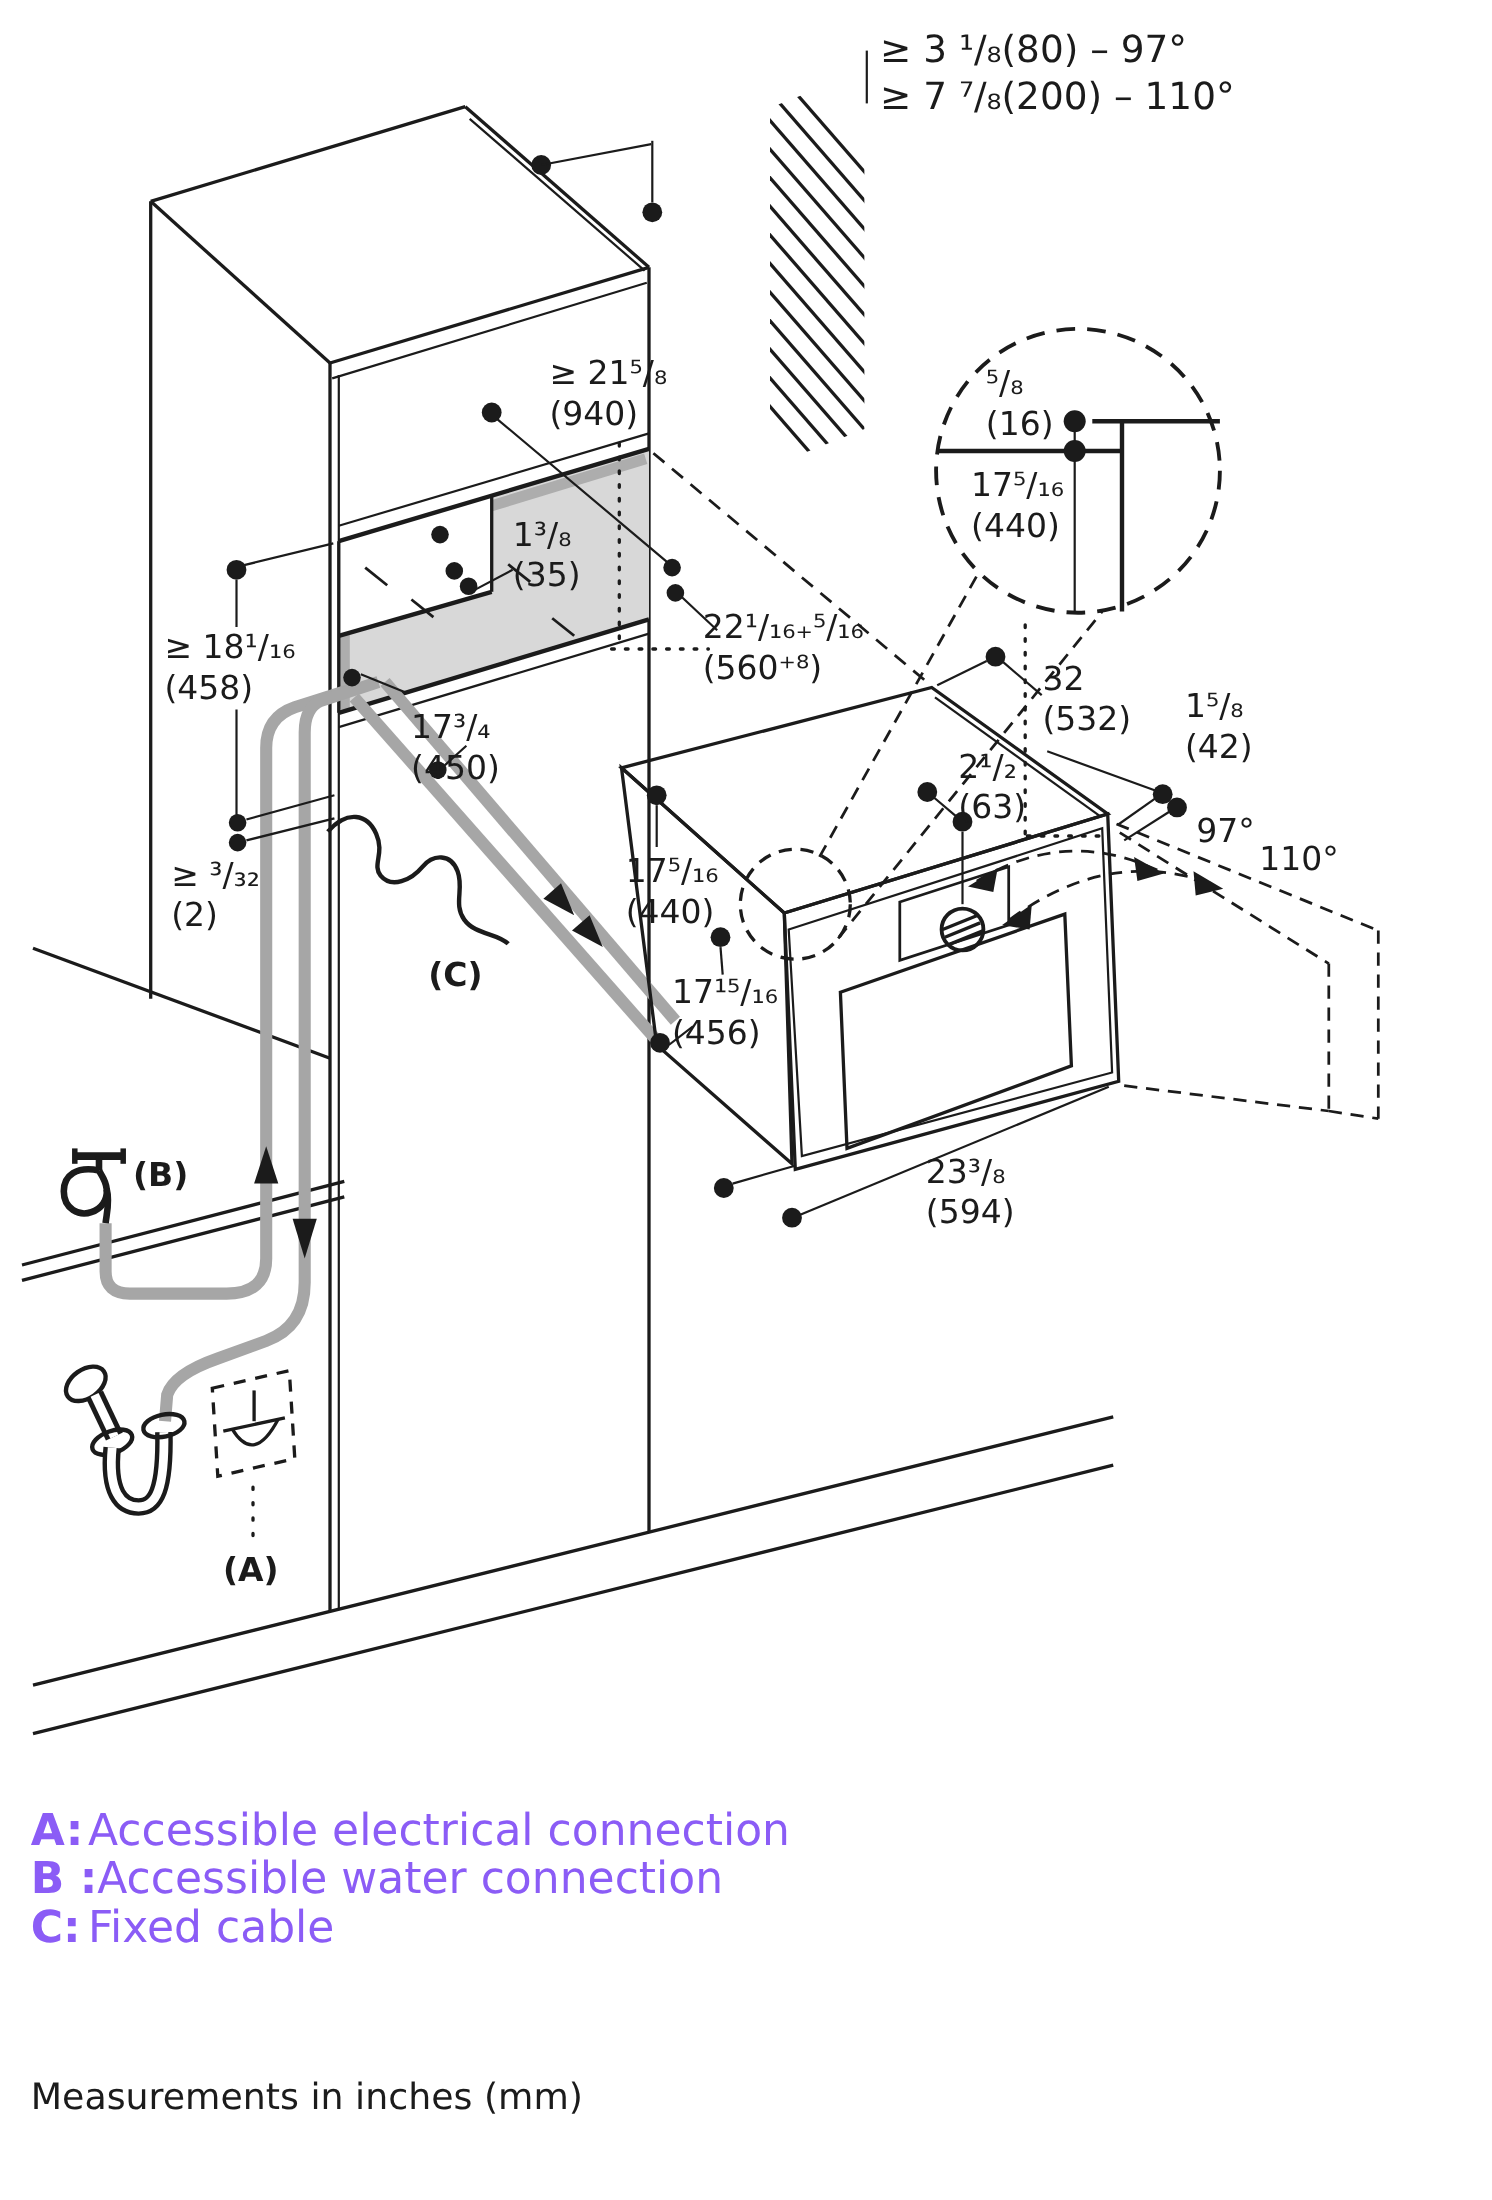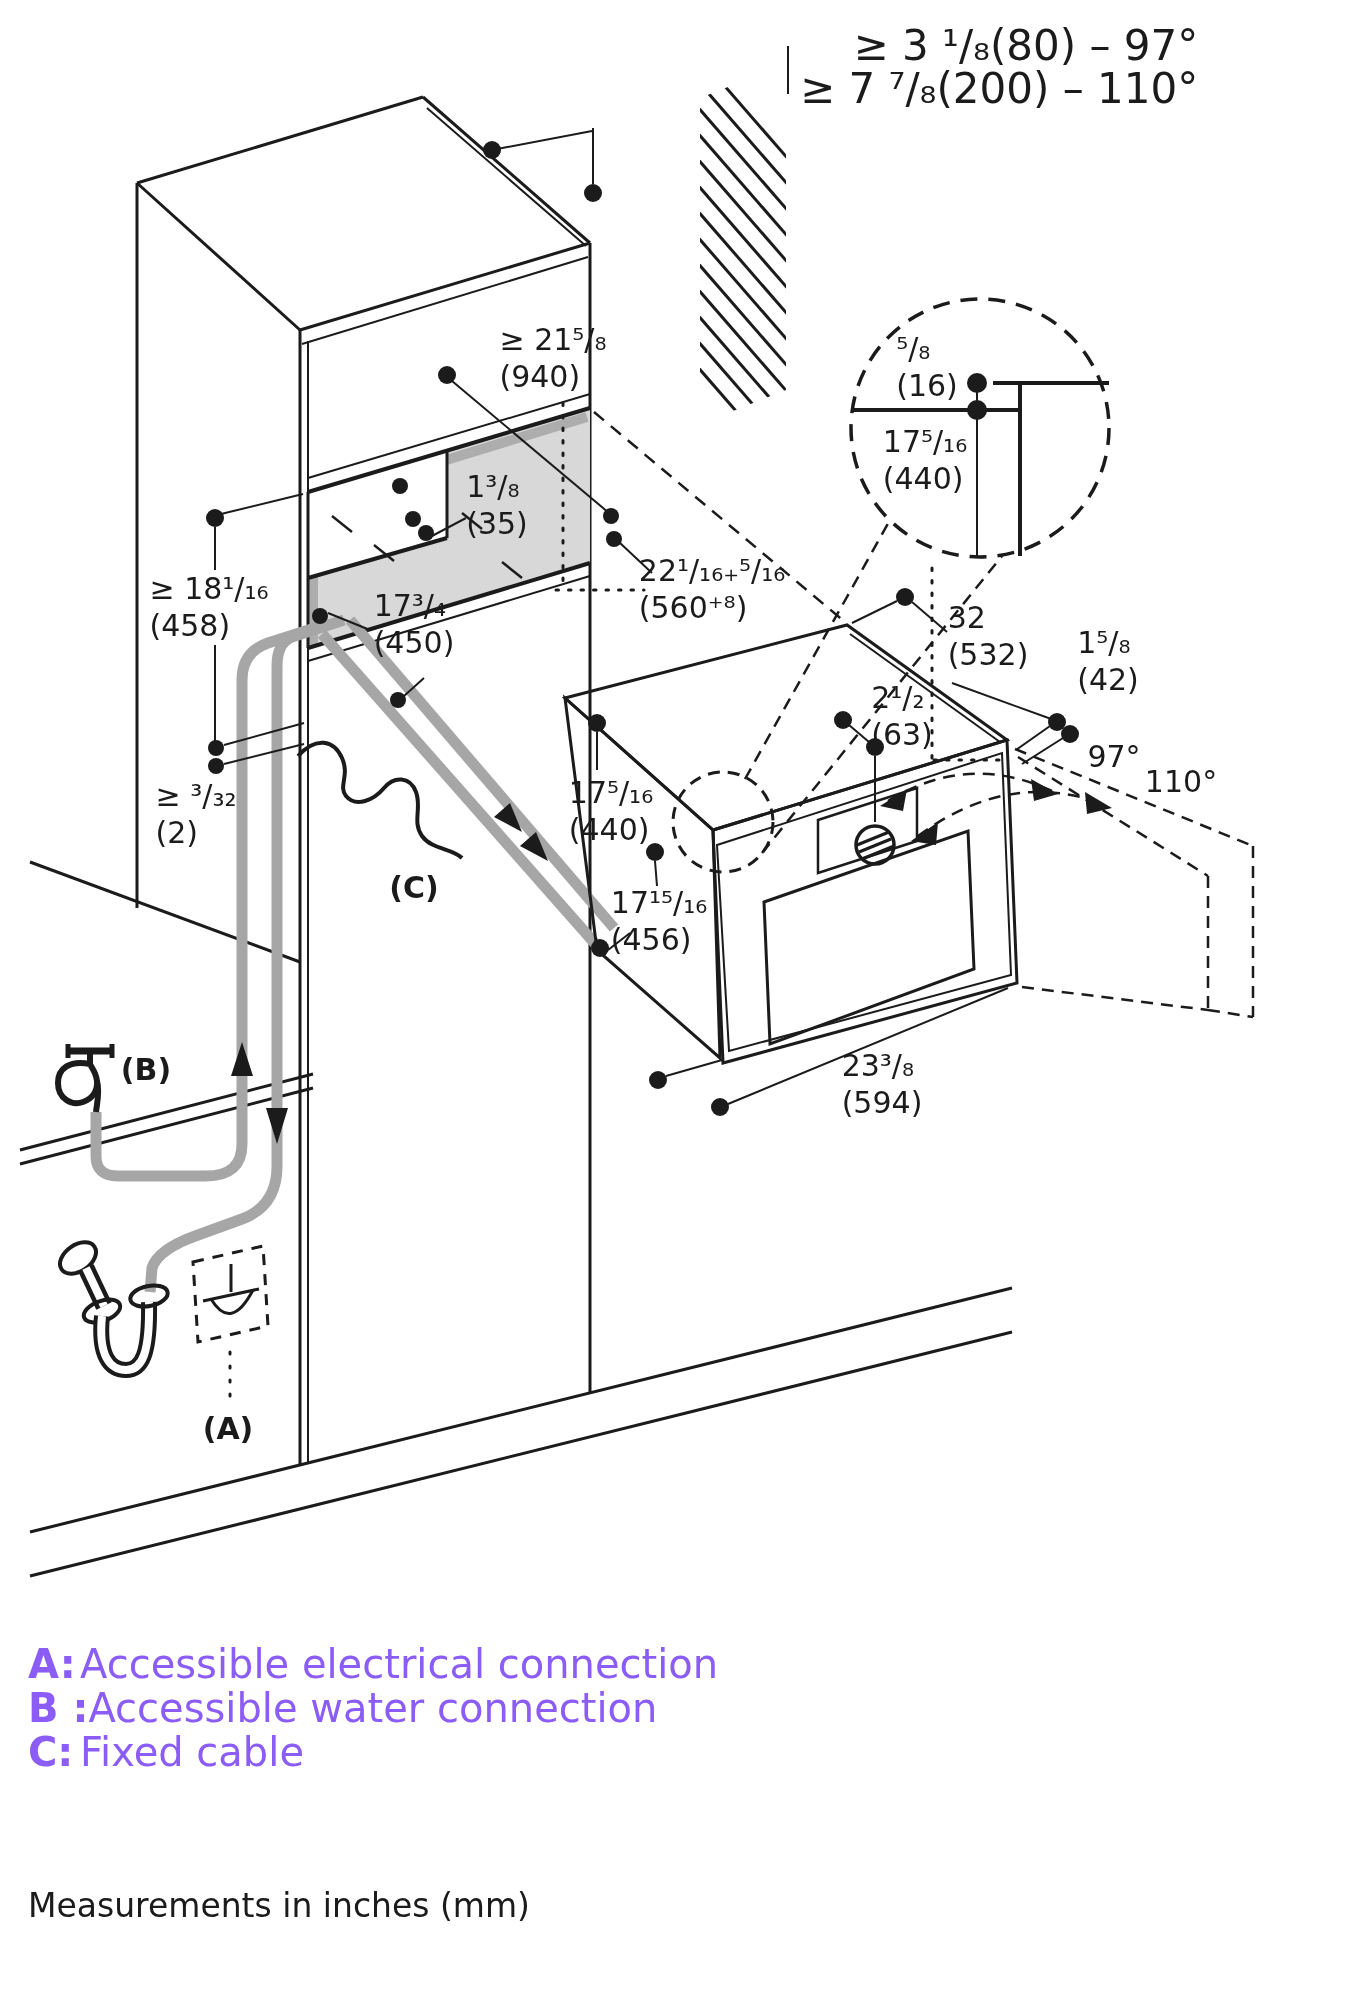--- a/index.html
+++ b/index.html
@@ -2,22 +2,22 @@
 <html><head>
 <meta charset="utf-8">
 <style>
   html,body{margin:0;padding:0;background:#fff;}
   #page{position:relative;width:1356px;height:2000px;background:#ffffff;
         font-family:"DejaVu Sans","Liberation Sans",sans-serif;color:#1b1b1b;overflow:hidden;}
   #drawing{position:absolute;left:0;top:0;}
   .lbl{position:absolute;transform:translate(-50%,-50%);text-align:left;
        font-size:30px;line-height:37px;white-space:nowrap;color:#1b1b1b;}
   .ln{display:block;}
-  .topnote{position:absolute;left:800px;top:24px;font-size:42px;line-height:43px;
-       text-align:right;white-space:nowrap;color:#1b1b1b;}
+  .topnote{position:absolute;left:800px;top:24px;font-size:34px;line-height:43px;
+       text-align:left;white-space:nowrap;color:#1b1b1b;}
   #legend{position:absolute;left:28px;top:1642px;font-size:40px;line-height:44px;color:#8b5cf6;}
   .legend-row{white-space:nowrap;}
   .legend-key{font-weight:bold;display:inline-block;min-width:52px;}
   #footer-note{position:absolute;left:28px;top:1846px;font-size:33px;color:#1b1b1b;margin-top:40px;}
   
   .k{stroke:#1b1b1b;fill:none;}
   .w2{stroke-width:2;} .w25{stroke-width:2.5;} .w3{stroke-width:3;} .w4{stroke-width:4;}
   .grayline{stroke:#a6a6a6;fill:none;}
 </style>
 </head>
@@ -260,21 +260,21 @@
       <span class="ln">(35)</span>
 </div>
 <div class="lbl" style="left:712px;top:589px">
   <span class="ln">22¹/₁₆₊⁵/₁₆</span>
       <span class="ln">(560⁺⁸)</span>
 </div>
 <div class="lbl" style="left:209px;top:607px">
   <span class="ln">≥ 18¹/₁₆</span>
       <span class="ln">(458)</span>
 </div>
-<div class="lbl" style="left:414px;top:624px">
+<div class="lbl" style="left:414px;top:680px">
   <span class="ln">17³/₄</span>
       <span class="ln">(450)</span>
 </div>
 <div class="lbl" style="left:196px;top:814px">
   <span class="ln">≥ ³/₃₂</span>
       <span class="ln">(2)</span>
 </div>
 <div class="lbl" style="left:927px;top:367px">
   <span class="ln">⁵/₈</span>
       <span class="ln">(16)</span>

